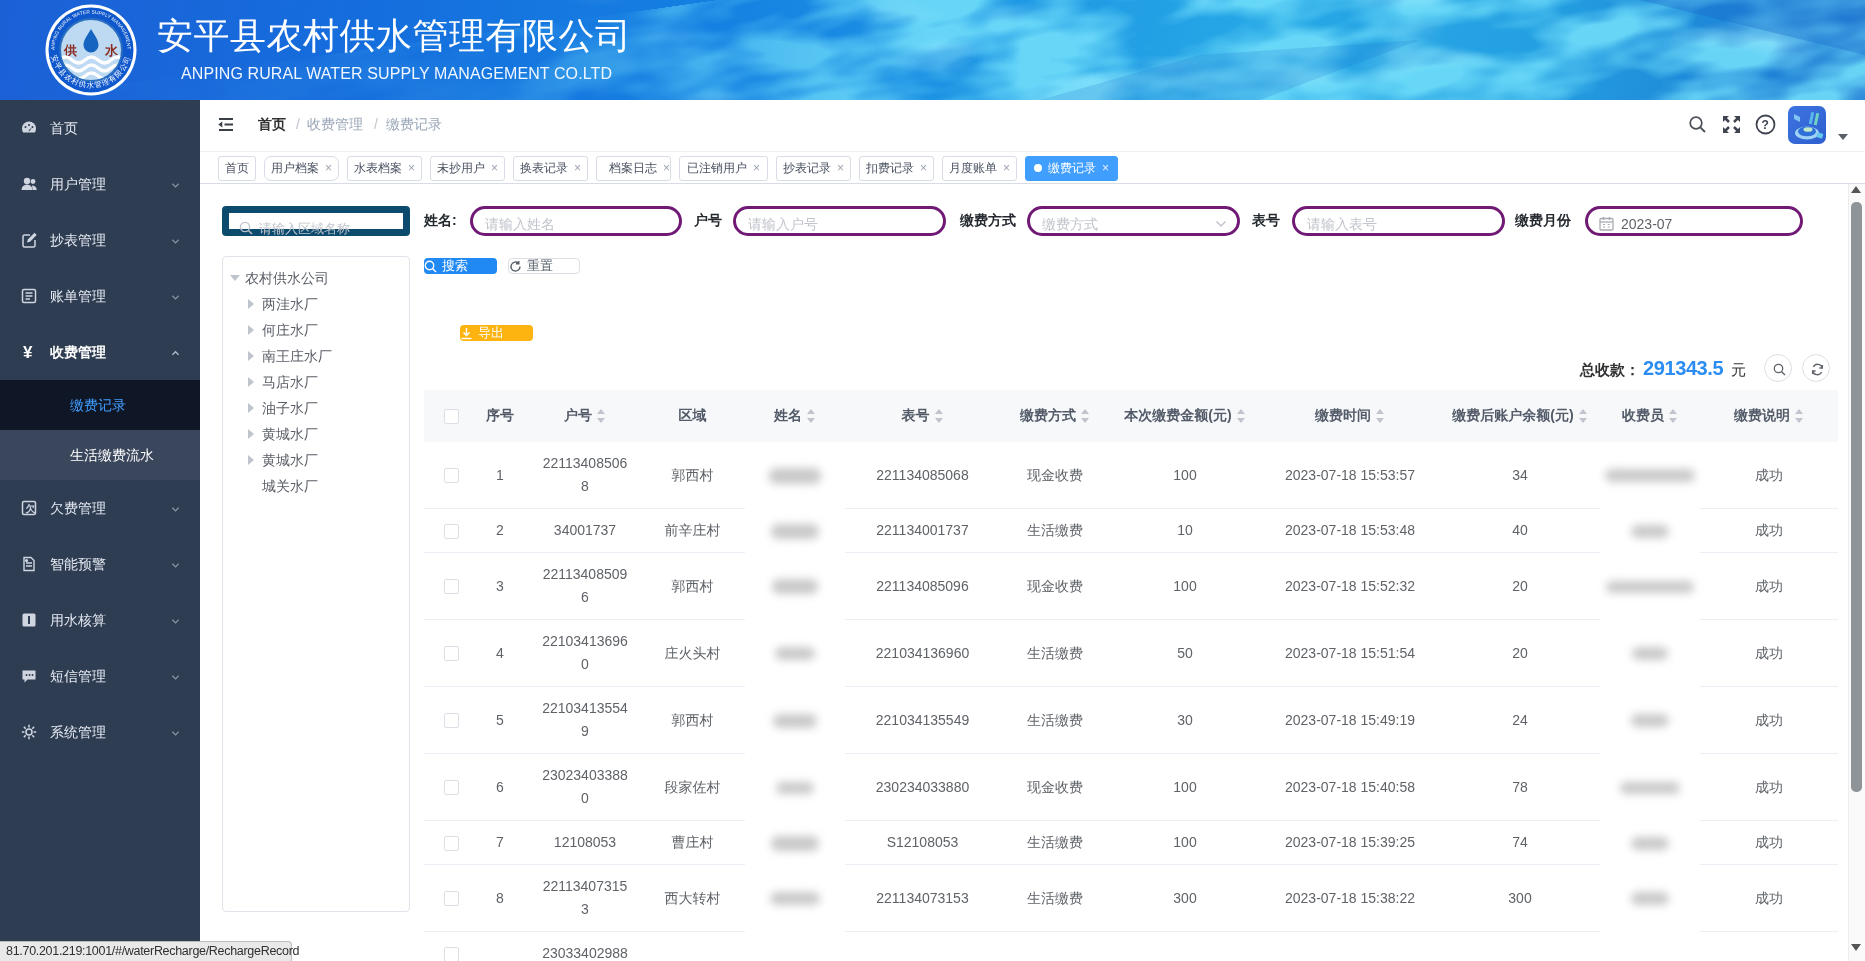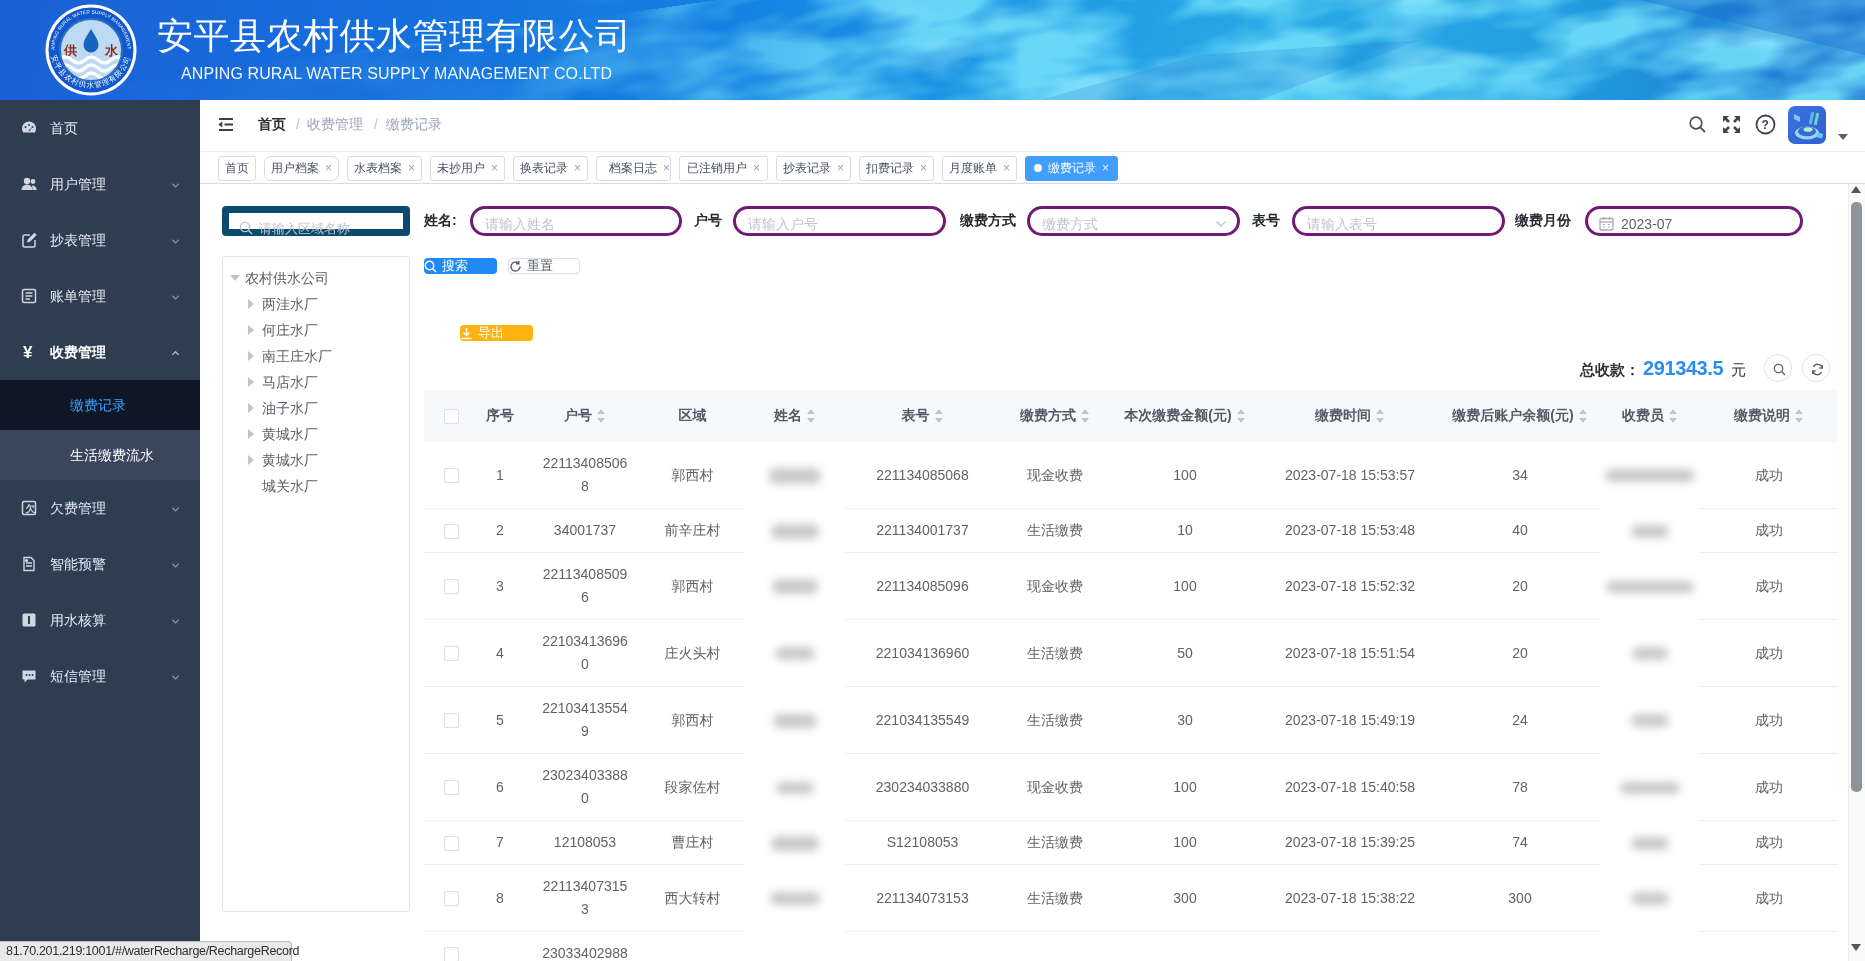--- a/index.html
+++ b/index.html
@@ -220,20 +220,30 @@
         <path d="M2.5 3.5 h13 v9 h-8 l-3 3 v-3 h-2 Z" fill="#cfd6e0"></path>
         <circle cx="6.5" cy="8" r="1" fill="#2f3d52"></circle>
         <circle cx="9.5" cy="8" r="1" fill="#2f3d52"></circle>
         <circle cx="12.5" cy="8" r="1" fill="#2f3d52"></circle>
       </svg>
       <span class="mtxt">短信管理</span>
       <svg class="chev" viewBox="0 0 10 10">
         <path d="M1.5 3 L5 6.5 L8.5 3" stroke="#8a93a3" stroke-width="1.4" fill="none"></path>
       </svg>
     </div>
+  <div class="mitem">
+      <svg class="mico" viewBox="0 0 18 18">
+        <circle cx="9" cy="9" r="3" fill="none" stroke="#cfd6e0" stroke-width="1.5"></circle>
+        <path d="M9 1.8 v2.6 M9 13.6 v2.6 M1.8 9 h2.6 M13.6 9 h2.6 M3.9 3.9 l1.8 1.8 M12.3 12.3 l1.8 1.8 M14.1 3.9 l-1.8 1.8 M5.7 12.3 l-1.8 1.8" stroke="#cfd6e0" stroke-width="1.5"></path>
+      </svg>
+      <span class="mtxt">系统管理</span>
+      <svg class="chev" viewBox="0 0 10 10">
+        <path d="M1.5 3 L5 6.5 L8.5 3" stroke="#8a93a3" stroke-width="1.4" fill="none"></path>
+      </svg>
+    </div>
 </div>
 
 <div id="crumbbar">
   <svg style="position:absolute;left:18px;top:17px" width="16" height="15" viewBox="0 0 16 15">
       <path d="M1 2 h14 M6.5 7.5 h8.5 M1 13 h14" stroke="#3a3f48" stroke-width="1.8"></path>
       <path d="M4.3 4.6 v5.8 l-4-2.9 Z" fill="#3a3f48"></path>
     </svg>
   <span style="position:absolute;left:58px;top:16px;font-size:14px;color:#303133;font-weight:bold;">首页</span>
   <span style="position:absolute;left:96px;top:16px;font-size:14px;color:#c0c4cc;">/</span>
   <span style="position:absolute;left:107px;top:16px;font-size:14px;color:#9aa6b8;">收费管理</span>

